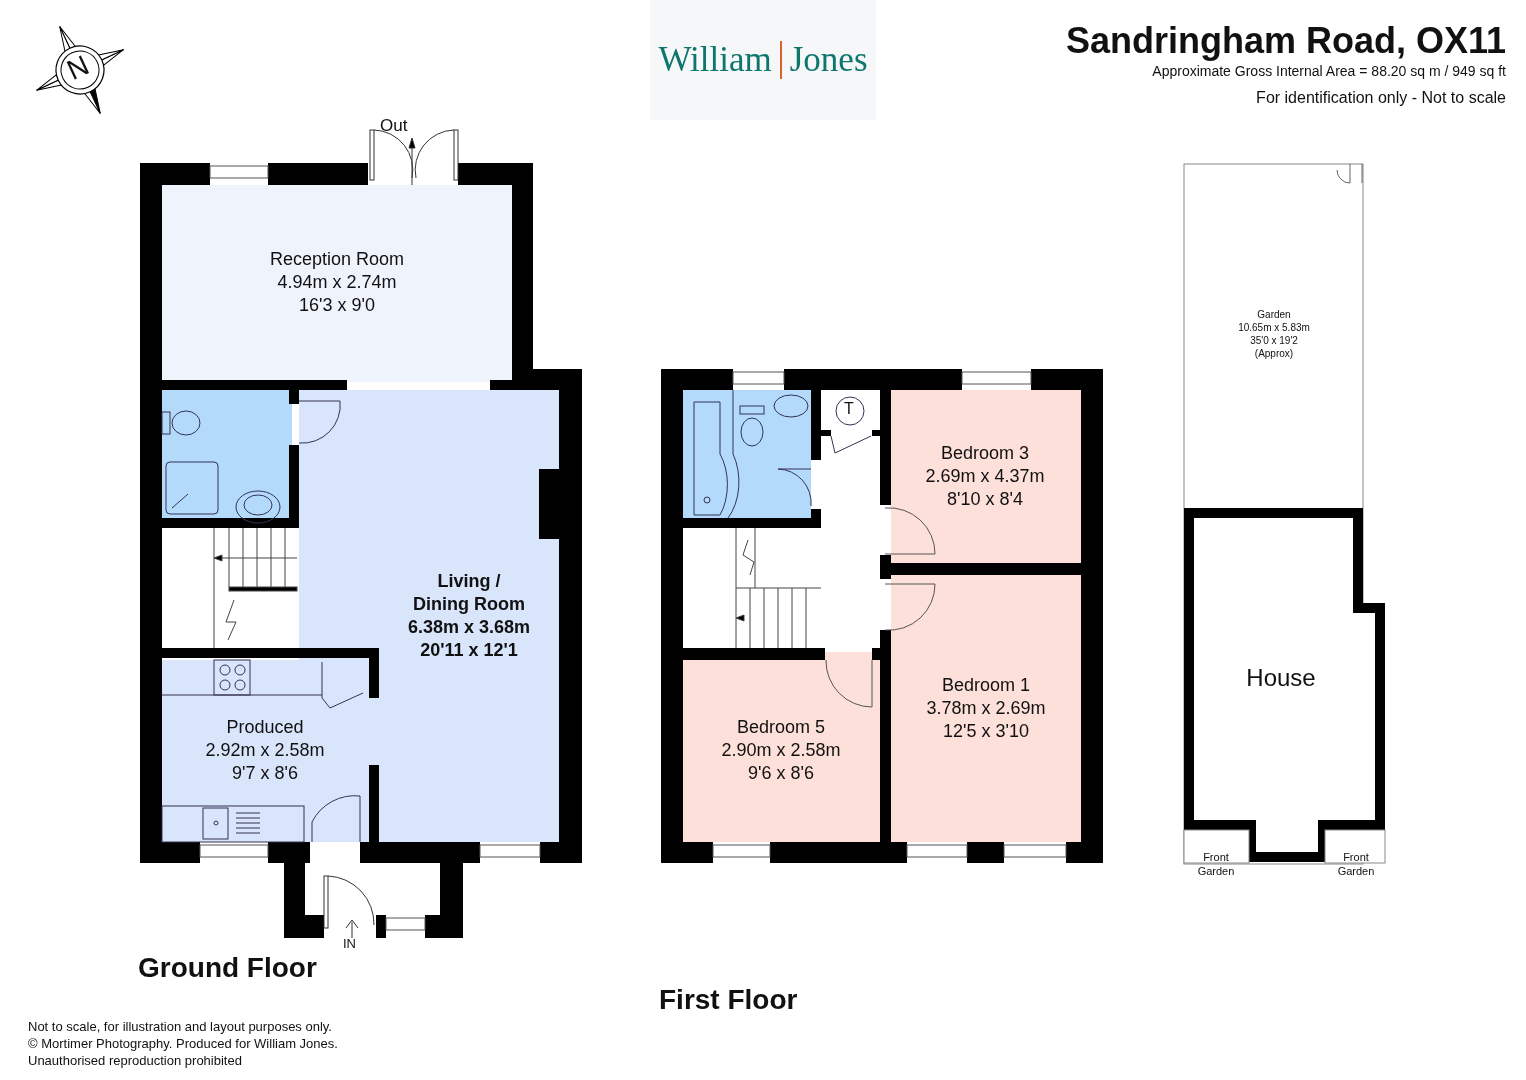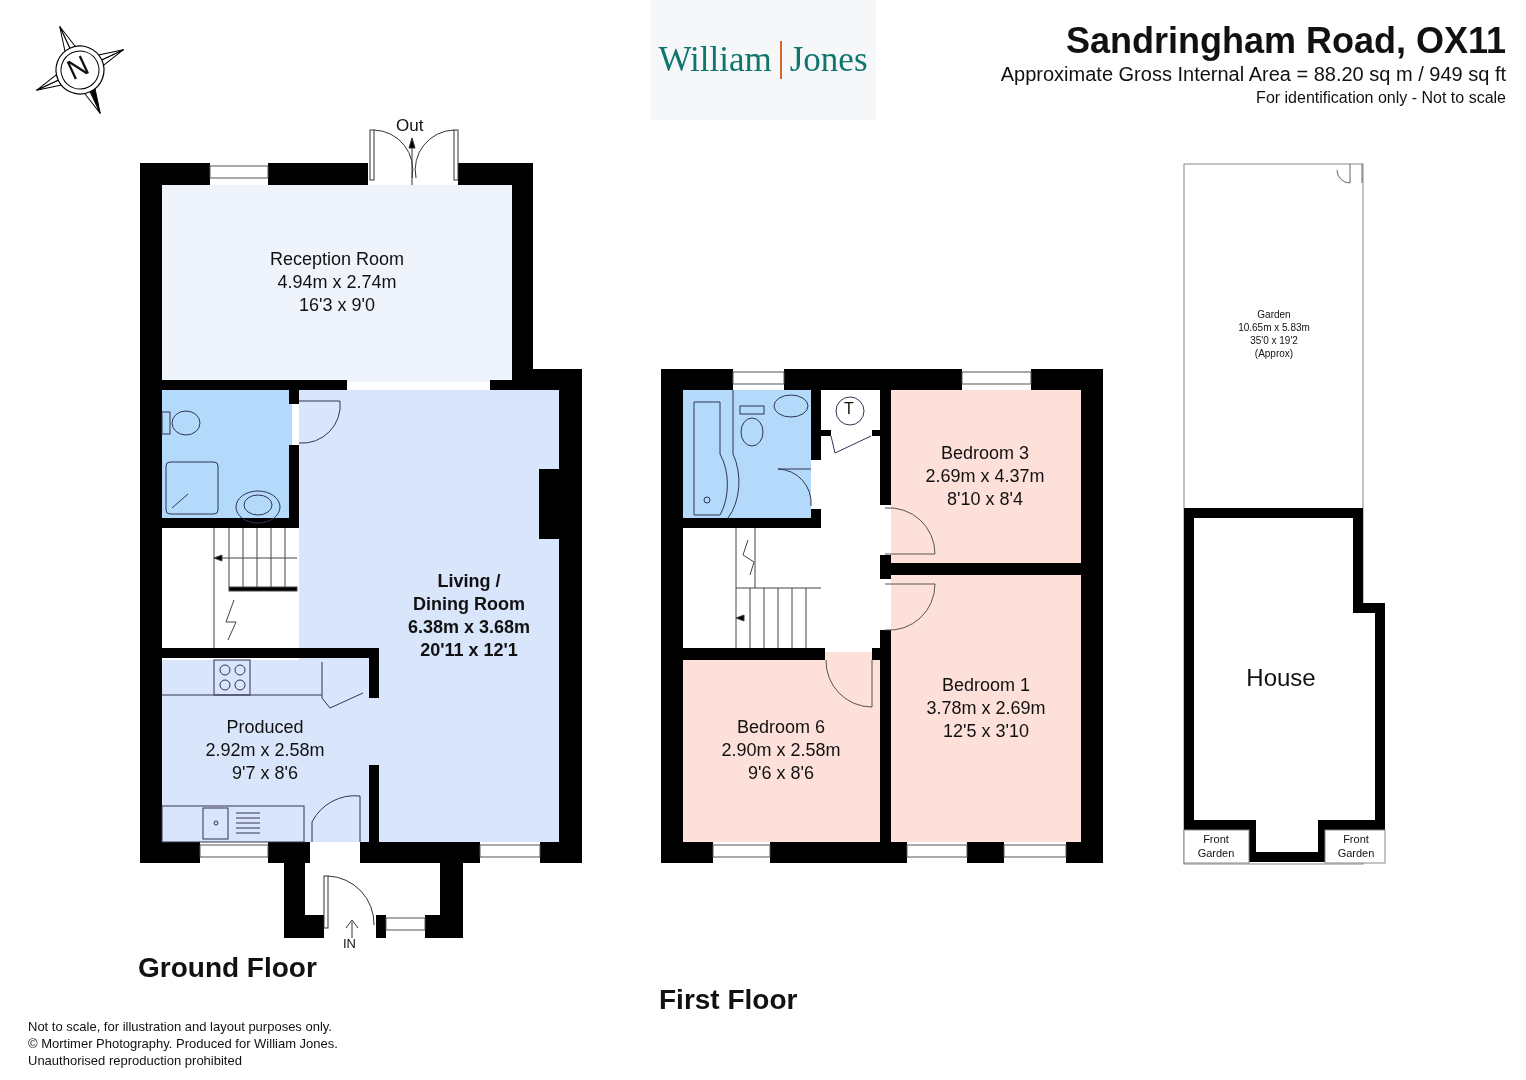--- a/index.html
+++ b/index.html
@@ -1,29 +1,29 @@
 <!DOCTYPE html>
 <html><head>
 <meta charset="utf-8">
 <style>
   html, body { margin:0; padding:0; background:#ffffff; }
   body { width:1526px; height:1080px; position:relative; overflow:hidden;
          font-family:"Liberation Sans", sans-serif; color:#111; }
   .abs { position:absolute; }
   #plan-svg { position:absolute; left:0; top:0; }
   .title { right:20px; top:20px; font-size:36px; font-weight:bold; text-align:right; white-space:nowrap; }
-  .subtitle { right:20px; top:63px; font-size:20px; text-align:right; white-space:nowrap; }
+  .subtitle { right:20px; top:63px; font-size:14px; text-align:right; white-space:nowrap; }
   .subtitle2 { right:20px; top:89px; font-size:16px; text-align:left; white-space:nowrap; }
   .logo-box { left:650px; top:0; width:226px; height:120px; background:#f6f7f9;
               display:flex; align-items:center; justify-content:center;
               font-family:"Liberation Serif", serif; font-size:35px; color:#0f766e; }
   .logo-sep { display:inline-block; width:2px; height:38px; background:#d9632a; margin:0 8px; vertical-align:middle; }
   .room-label { text-align:center; font-size:18px; line-height:23px; white-space:nowrap; transform:translateX(-50%); }
   .small-label { text-align:center; font-size:10px; line-height:13px; white-space:nowrap; transform:translateX(-50%); }
-  .tiny-label { text-align:center; font-size:11px; line-height:14px; white-space:nowrap; transform:translateX(-50%); }
+  .tiny-label { text-align:center; font-size:11px; line-height:14px; white-space:nowrap; transform:translateX(-50%);margin-top:18px; }
   .floor-label { font-size:28px; font-weight:bold; white-space:nowrap; }
   .footer { left:28px; top:1018px; font-size:13px; line-height:17px; }
   .house-label { font-size:24px; transform:translateX(-50%); }
   .mini { font-size:17px; }
 </style>
 </head>
 <body>
 
 <svg id="plan-svg" width="1526" height="1080" viewBox="0 0 1526 1080">
 
@@ -248,21 +248,21 @@
 <div class="abs subtitle2">For identification only - Not to scale</div>
 
 <div class="abs logo-box">
   <span>William</span>
   <span class="logo-sep"></span>
   <span>Jones</span>
 </div>
 
 <div class="abs" style="left:68px;top:52px;font-size:28px;transform:rotate(-25deg);">N</div>
 
-<div class="abs mini" style="left:396px;top:116px;">Out</div>
+<div class="abs mini" style="left:380px;top:116px;">Out</div>
 <div class="abs room-label" style="left:337px;top:248px;">
   <div>Reception Room</div>
   <div>4.94m x 2.74m</div>
   <div>16'3 x 9'0</div>
 </div>
 <div class="abs room-label" style="left:469px;top:570px;font-weight:bold;">
   <div>Living /</div>
   <div>Dining Room</div>
   <div>6.38m x 3.68m</div>
   <div>20'11 x 12'1</div>
@@ -280,21 +280,21 @@
   <div>Bedroom 3</div>
   <div>2.69m x 4.37m</div>
   <div>8'10 x 8'4</div>
 </div>
 <div class="abs room-label" style="left:986px;top:674px;">
   <div>Bedroom 1</div>
   <div>3.78m x 2.69m</div>
   <div>12'5 x 3'10</div>
 </div>
 <div class="abs room-label" style="left:781px;top:716px;">
-  <div>Bedroom 6</div>
+  <div>Bedroom 5</div>
   <div>2.90m x 2.58m</div>
   <div>9'6 x 8'6</div>
 </div>
 <div class="abs floor-label" style="left:659px;top:952px;margin-top:32px;">First Floor</div>
 
 <div class="abs small-label" style="left:1274px;top:308px;">
   <div>Garden</div>
   <div>10.65m x 5.83m</div>
   <div>35'0 x 19'2</div>
   <div>(Approx)</div>

